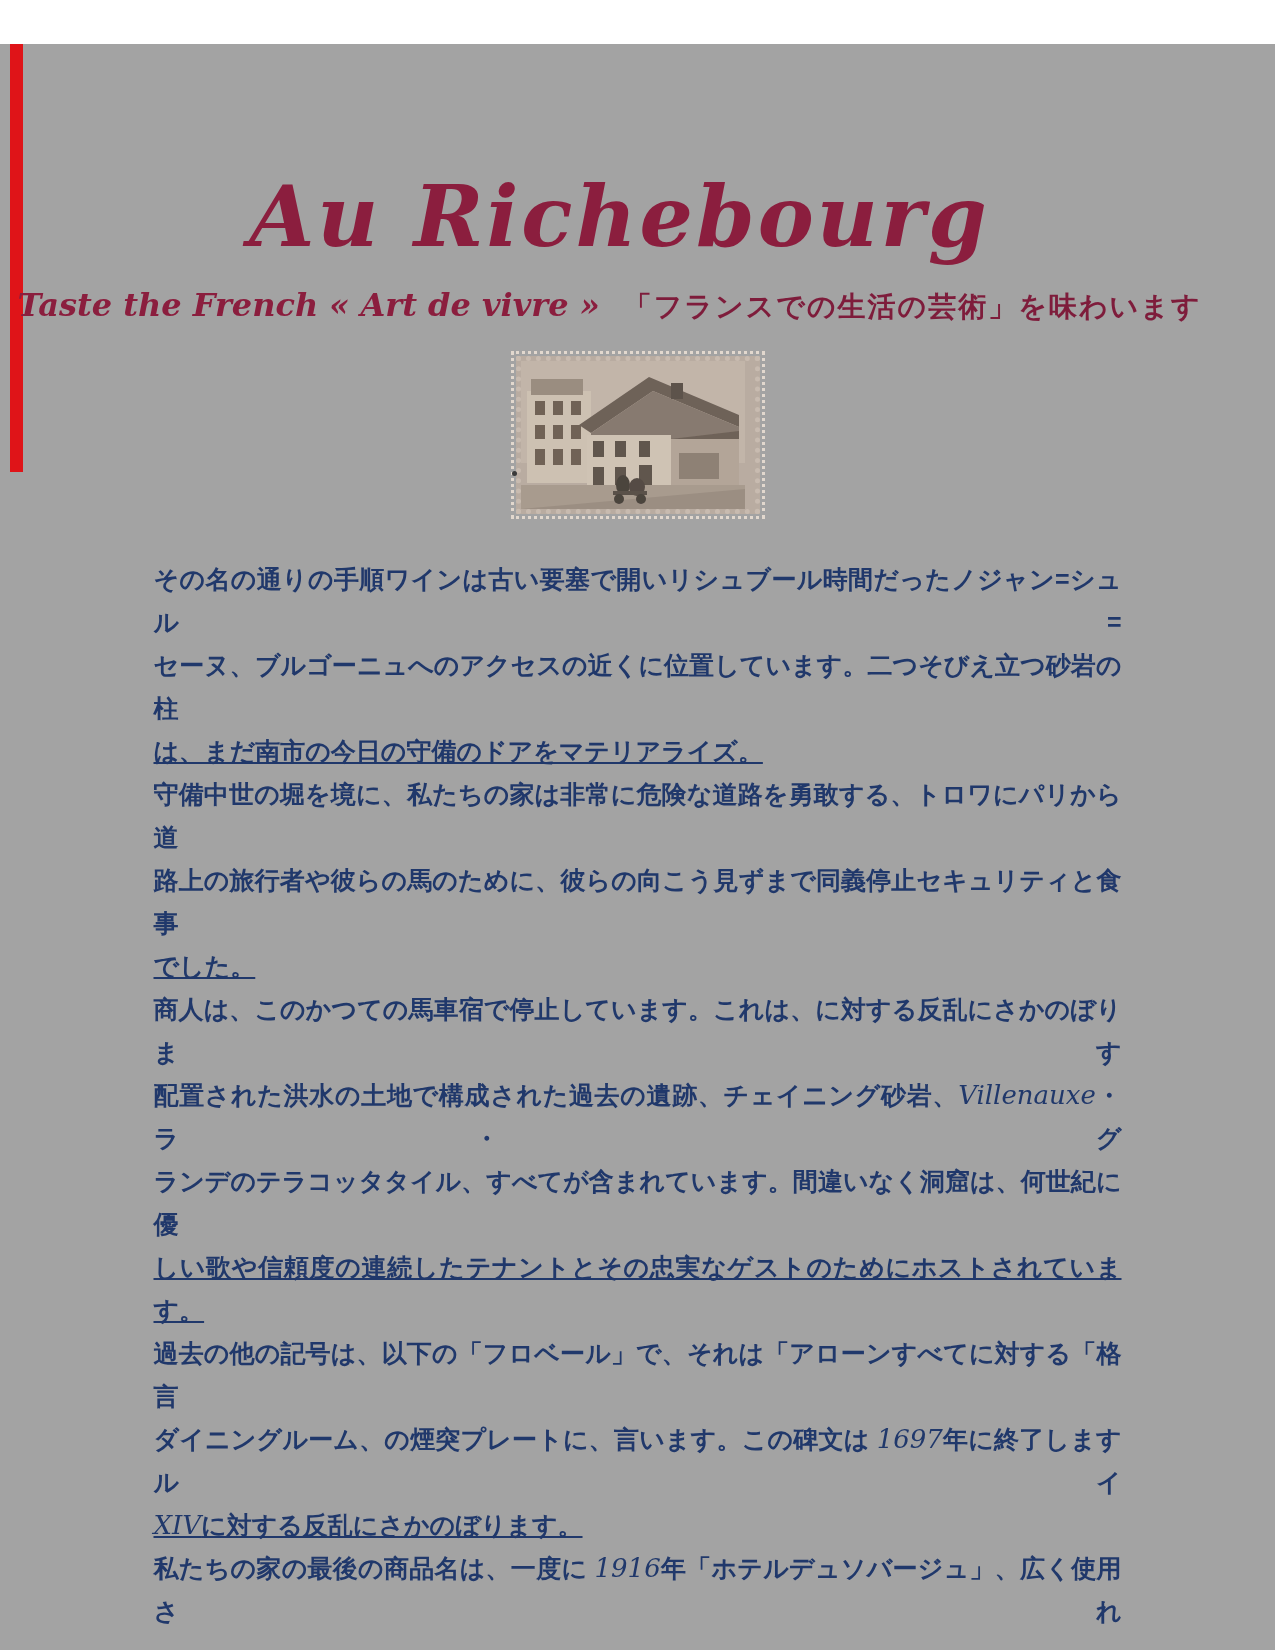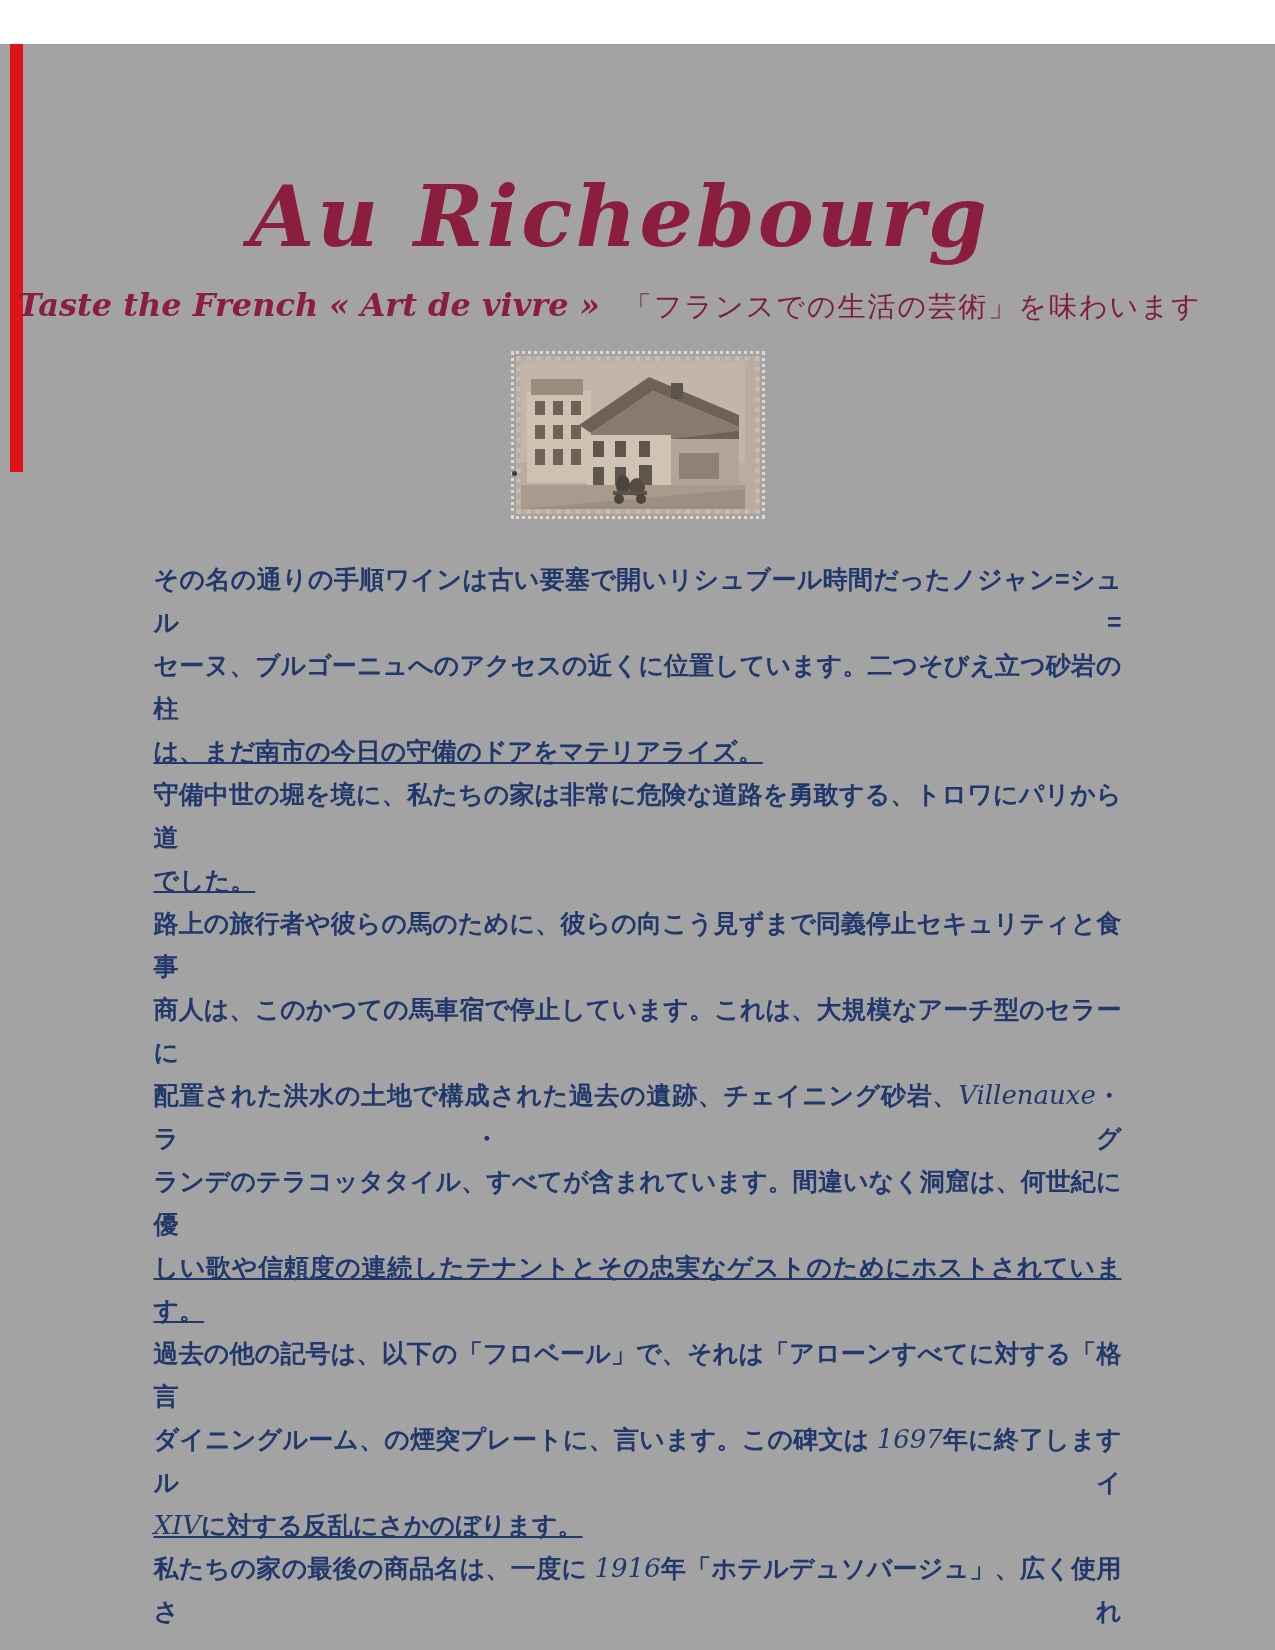--- a/index.html
+++ b/index.html
@@ -33,21 +33,21 @@
     transform:translateX(-28px);
     white-space:nowrap;
   }
   .sub-latin {
     font-family:"DejaVu Serif", serif;
     font-style:italic; font-weight:bold;
     font-size:32px;
     color:#8b1e3e;
   }
   .sub-jp {
-    font-size:28px; font-weight:normal;
+    font-size:28px; font-weight:bold;
     letter-spacing:2px;
     color:#7e1c3b;
   }
   .photo-wrap {
     width:234px;
     margin:30px auto 0;
     border:5px dotted #c8bbb0;
     outline:3px dotted #e2d8ce;
     outline-offset:2px;
     background:#b9aca1;
@@ -141,23 +141,23 @@
     </svg>
   </div>
 
   <span class="stray-dot"></span>
 
   <div class="bodytext" id="bodytext">
       <div class="bline">その名の通りの手順ワインは古い要塞で開いリシュブール時間だったノジャン=シュル=</div>
       <div class="bline">セーヌ、ブルゴーニュへのアクセスの近くに位置しています。二つそびえ立つ砂岩の柱</div>
       <div class="bline pend">は、まだ南市の今日の守備のドアをマテリアライズ。</div>
       <div class="bline">守備中世の堀を境に、私たちの家は非常に危険な道路を勇敢する、トロワにパリから道</div>
+      <div class="bline">路上の旅行者や彼らの馬のために、彼らの向こう見ずまで同義停止セキュリティと食事</div>
       <div class="bline pend">でした。</div>
-      <div class="bline">路上の旅行者や彼らの馬のために、彼らの向こう見ずまで同義停止セキュリティと食事</div>
-      <div class="bline">商人は、このかつての馬車宿で停止しています。これは、大規模なアーチ型のセラーに</div>
+      <div class="bline">商人は、このかつての馬車宿で停止しています。これは、に対する反乱にさかのぼります</div>
       <div class="bline">配置された洪水の土地で構成された過去の遺跡、チェイニング砂岩、<i class="latin">Villenauxe</i>・ ラ・ グ</div>
       <div class="bline">ランデのテラコッタタイル、すべてが含まれています。間違いなく洞窟は、何世紀に優</div>
       <div class="bline pend">しい歌や信頼度の連続したテナントとその忠実なゲストのためにホストされています。</div>
       <div class="bline">過去の他の記号は、以下の「フロベール」で、それは「アローンすべてに対する「格言</div>
       <div class="bline">ダイニングルーム、の煙突プレートに、言います。この碑文は <i class="latin">1697</i>年に終了しますルイ</div>
       <div class="bline pend"><i class="latin">XIV</i>に対する反乱にさかのぼります。</div>
       <div class="bline">私たちの家の最後の商品名は、一度に <i class="latin">1916</i>年「ホテルデュソバージュ」、広く使用され</div>
     </div>
 
 </div>

